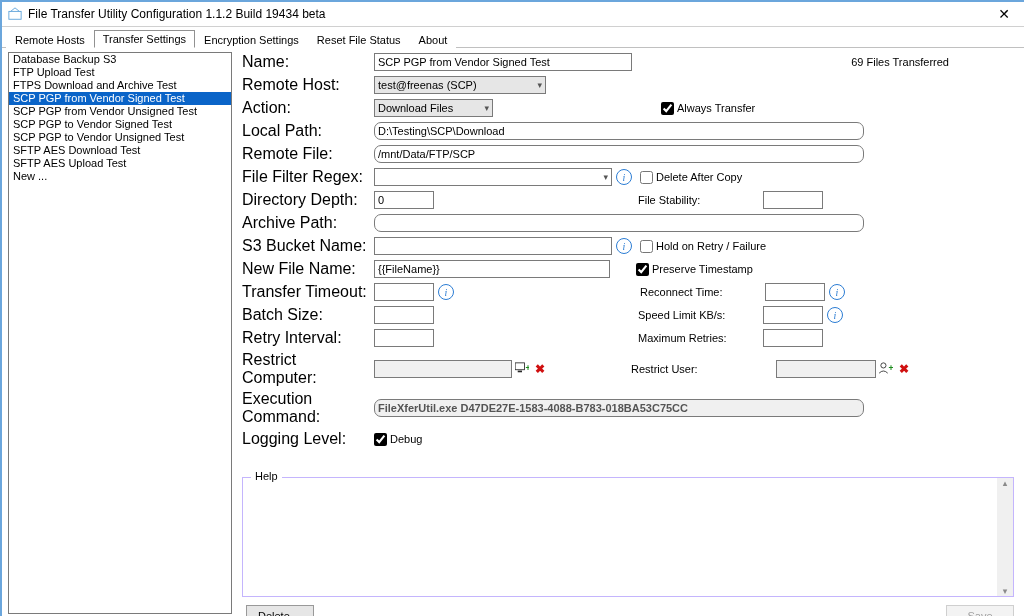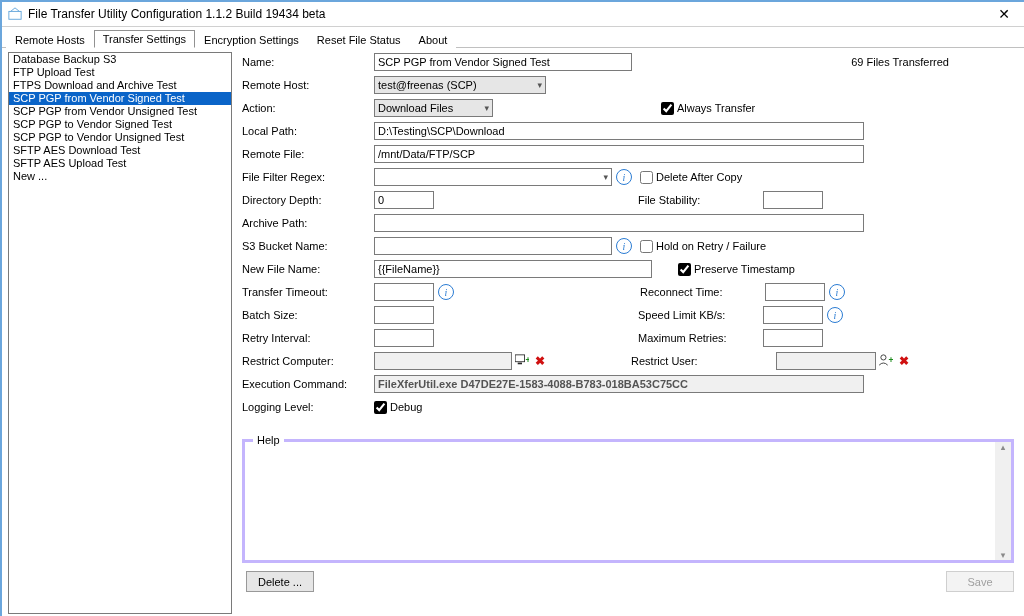--- a/index.html
+++ b/index.html
@@ -98,21 +98,21 @@
   }
 
   .form-row {
     display:flex;
     align-items:center;
     margin-bottom:3px;
     min-height:20px;
   }
   .label {
     width: 132px;
-    font-size:11px;
+    font-size:16px;
   }
   input[type="text"], .readonly-field, select.sel, .combo {
     height: 18px;
     box-sizing:border-box;
     border:1px solid #7a7a7a;
     padding:1px 3px;
     font-size:11px;
     font-family:inherit;
     background:#fff;
   }
@@ -168,22 +168,22 @@
     font-size:12px;
     cursor:pointer;
     margin-left:6px;
   }
   .mono {
     font-family:"Consolas","Courier New",monospace;
     font-size:11px;
   }
 
   .help-group {
-    border:3px solid #c4b5fd;
-    margin-top:22px;
+    border:1px solid #c4b5fd;
+    margin-top:28px;
     padding:6px 8px 8px 0;
     position:relative;
   }
   .help-group .legend {
     position:absolute;
     top:-8px;
     left:8px;
     background:#fff;
     padding:0 4px;
     font-size:11px;
@@ -228,21 +228,21 @@
     padding:0 10px;
   }
   .btn:disabled {
     color:#a0a0a0;
     border-color:#cfcfcf;
     background:#f3f3f3;
     cursor:default;
   }
   .flex-spacer{flex:1;}
   .short { width:60px; }
-  .full { flex:1; }
+  .full { flex:1;border-radius:7px; }
 </style>
 </head>
 <body>
 
 <div class="titlebar">
   <span class="icon">
     <svg viewBox="0 0 16 16" width="14" height="14">
       <rect x="1" y="5" width="14" height="9" fill="none" stroke="#5aa0d8" stroke-width="1"></rect>
       <polyline points="3,5 8,1 13,5" fill="none" stroke="#5aa0d8" stroke-width="1"></polyline>
     </svg>
@@ -347,21 +347,21 @@
       <span class="info-icon">i</span>
       <span style="width:8px"></span>
       <label class="check">
         <input type="checkbox" style="">
         <span>Hold on Retry / Failure</span>
       </label>
     </div>
 
     <div class="form-row">
       <span class="label">New File Name:</span>
-      <input type="text" style="width: 278px;" value="{{FileName}}">
+      <input type="text" style="width: 236px;" value="{{FileName}}">
       <span style="width:26px"></span>
       <label class="check">
         <input type="checkbox" checked="" style="">
         <span>Preserve Timestamp</span>
       </label>
     </div>
 
     <div class="form-row">
       <span class="label">Transfer Timeout:</span>
       <input type="text" class="short" value="" style="">

